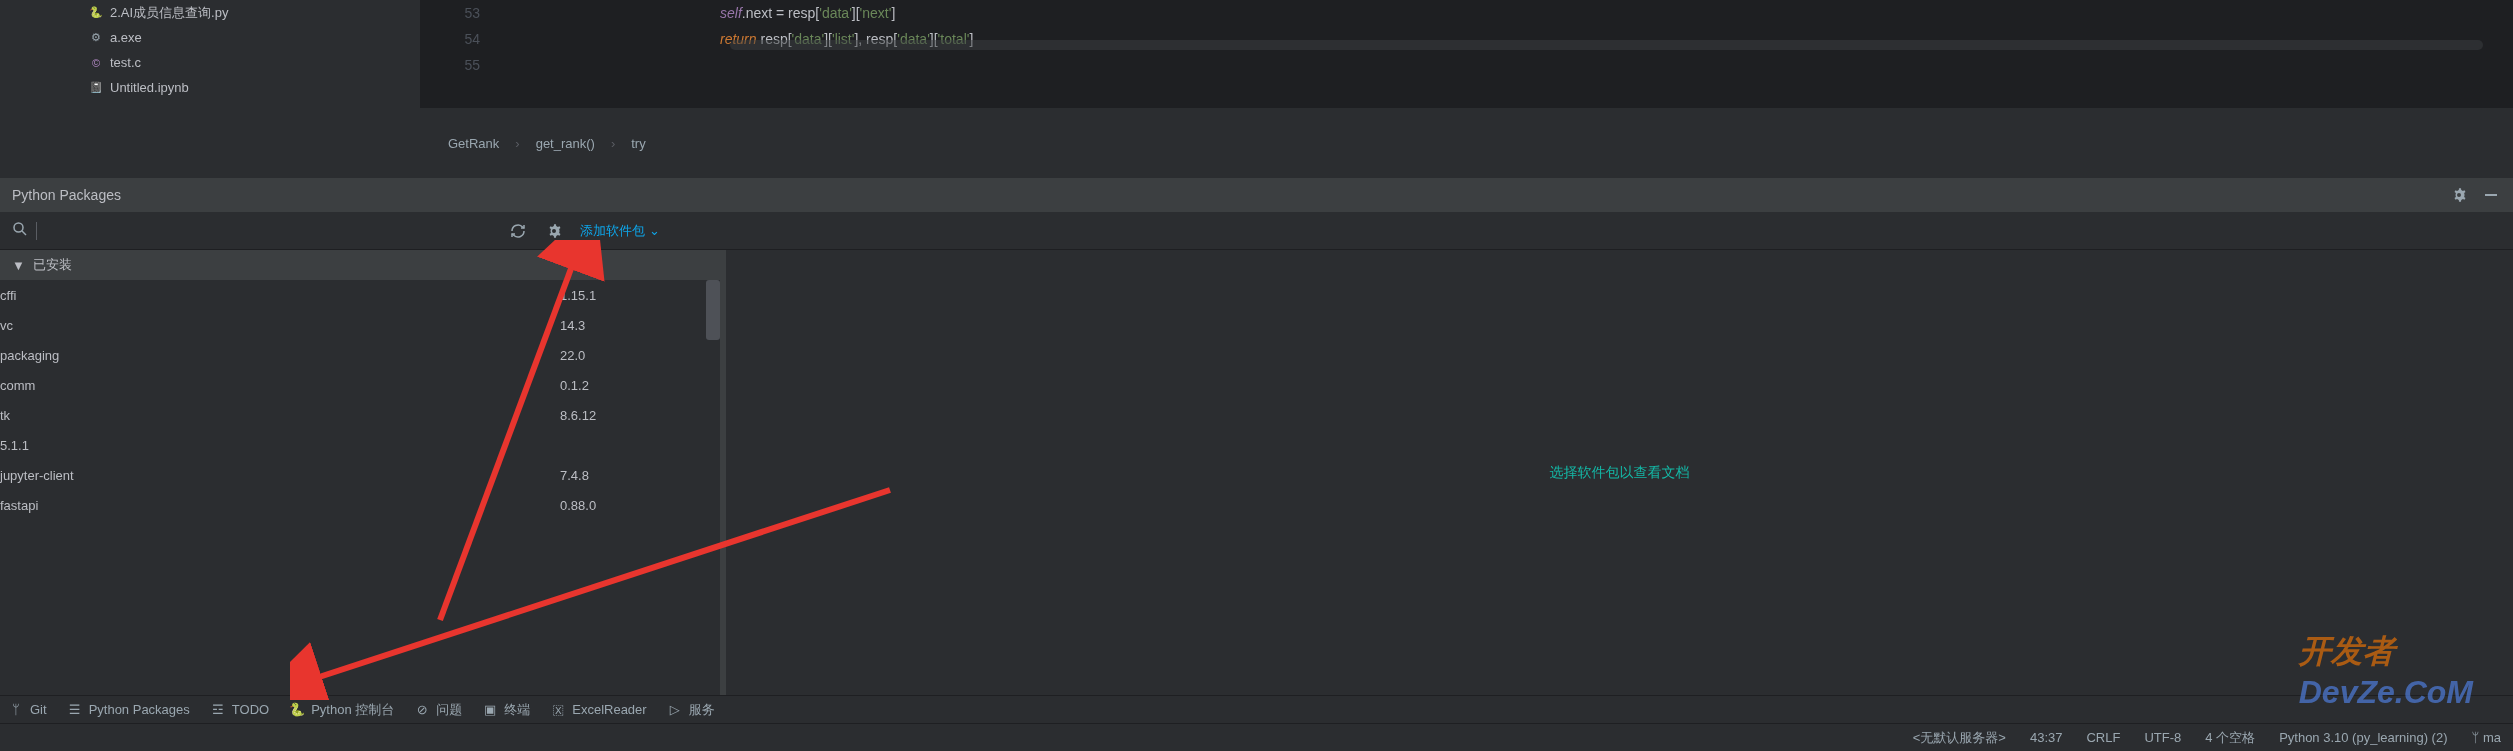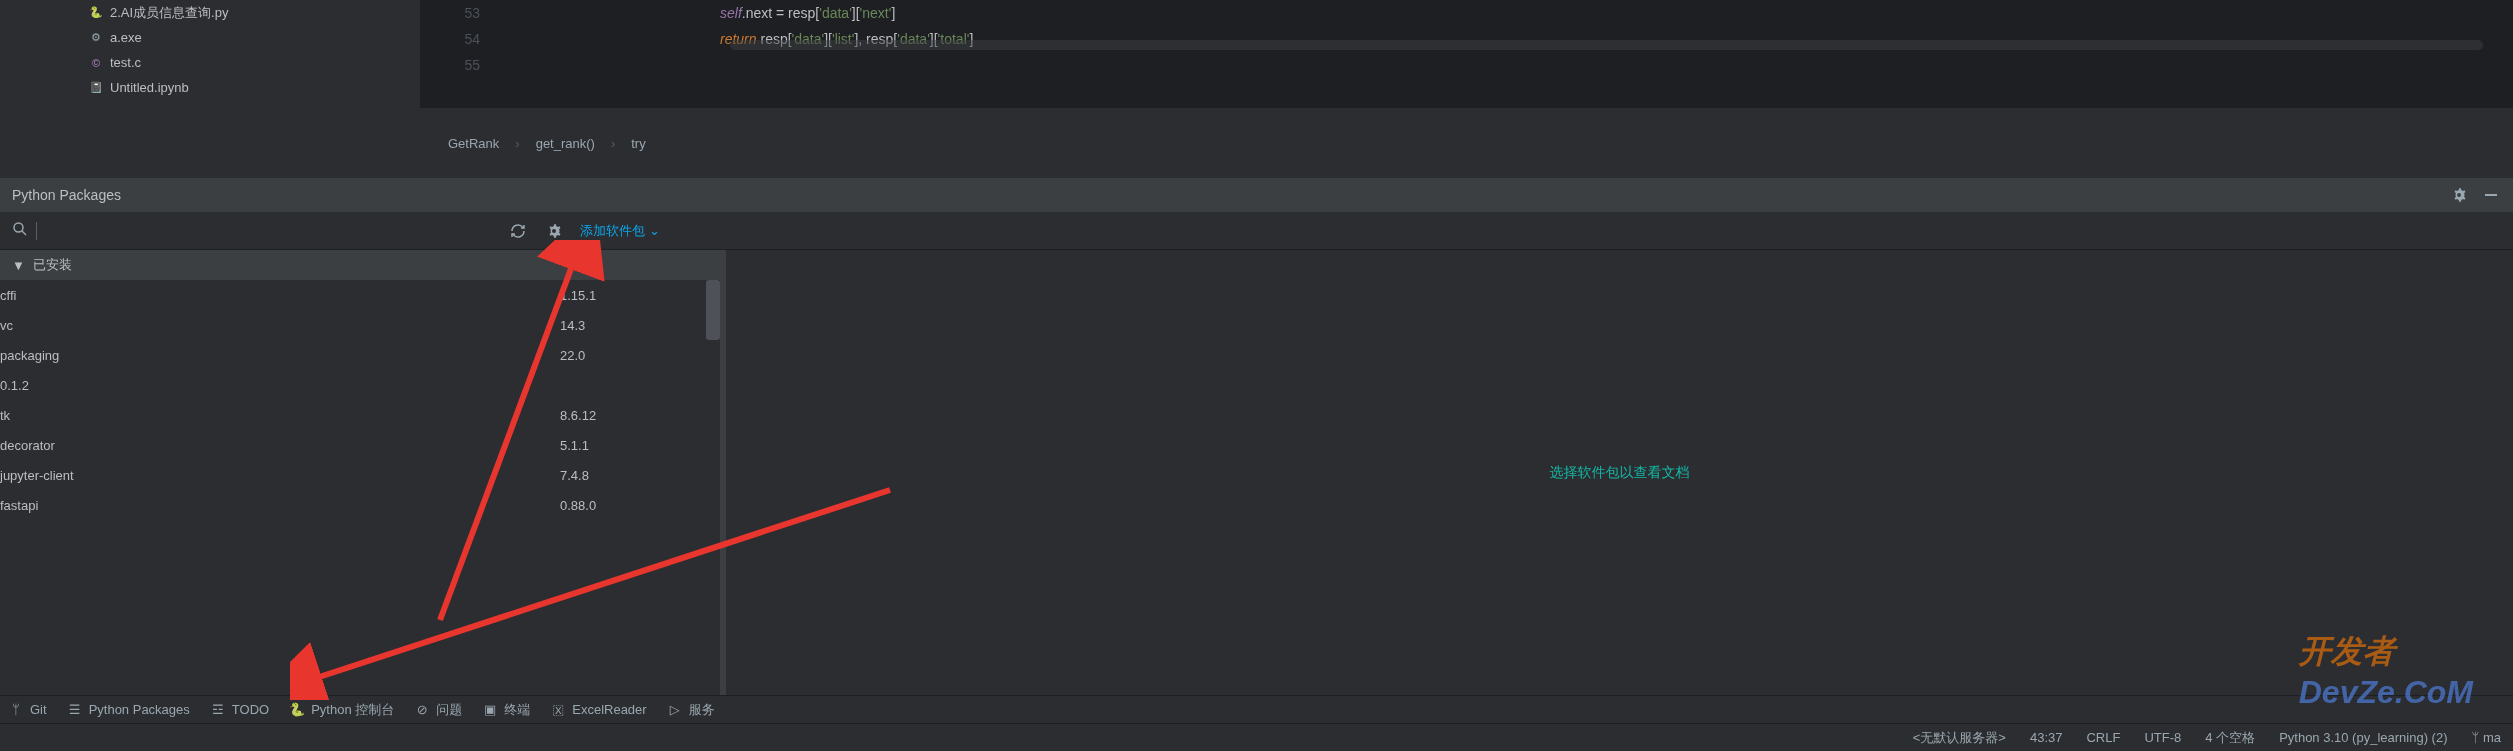--- a/index.html
+++ b/index.html
@@ -162,28 +162,28 @@
         </div>
       <div class="pkg-list-row">
           <span class="pkg-name">vc</span>
           <span class="pkg-ver">14.3</span>
         </div>
       <div class="pkg-list-row">
           <span class="pkg-name">packaging</span>
           <span class="pkg-ver">22.0</span>
         </div>
       <div class="pkg-list-row">
+          <span class="pkg-name">comm</span>
           <span class="pkg-ver">0.1.2</span>
         </div>
       <div class="pkg-list-row">
           <span class="pkg-name">tk</span>
           <span class="pkg-ver">8.6.12</span>
         </div>
       <div class="pkg-list-row">
-          <span class="pkg-name">decorator</span>
           <span class="pkg-ver">5.1.1</span>
         </div>
       <div class="pkg-list-row">
           <span class="pkg-name">jupyter-client</span>
           <span class="pkg-ver">7.4.8</span>
         </div>
       <div class="pkg-list-row">
           <span class="pkg-name">fastapi</span>
           <span class="pkg-ver">0.88.0</span>
         </div>

